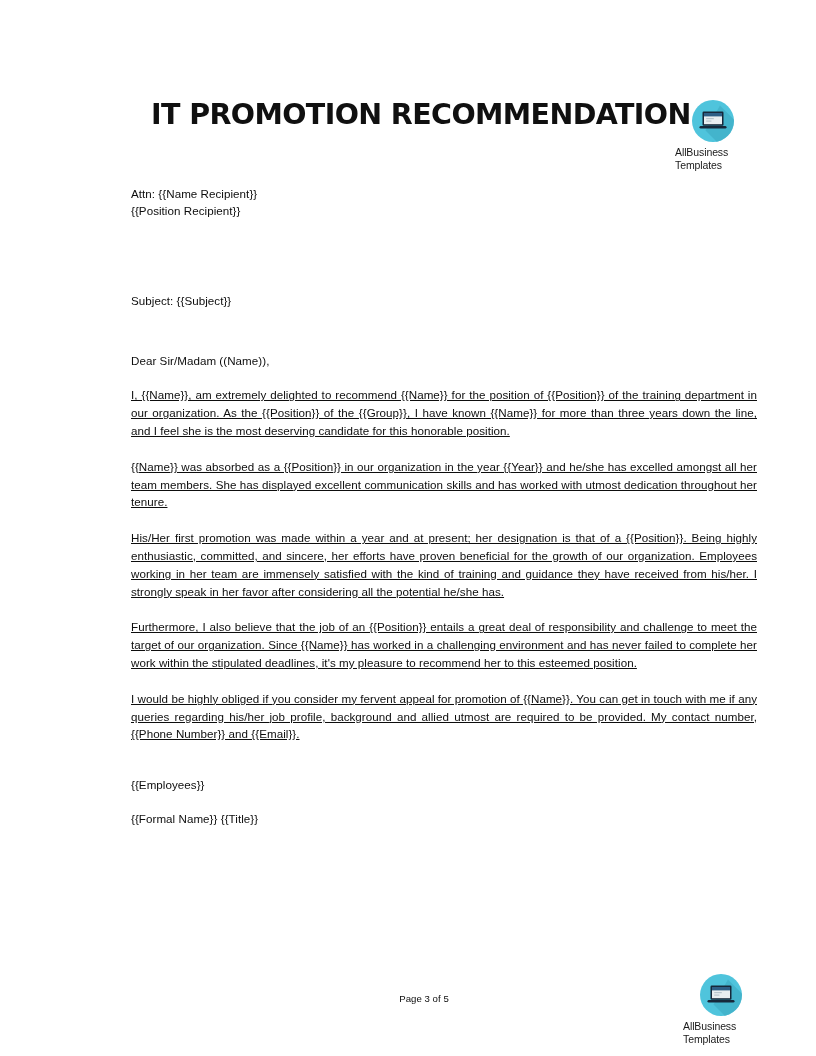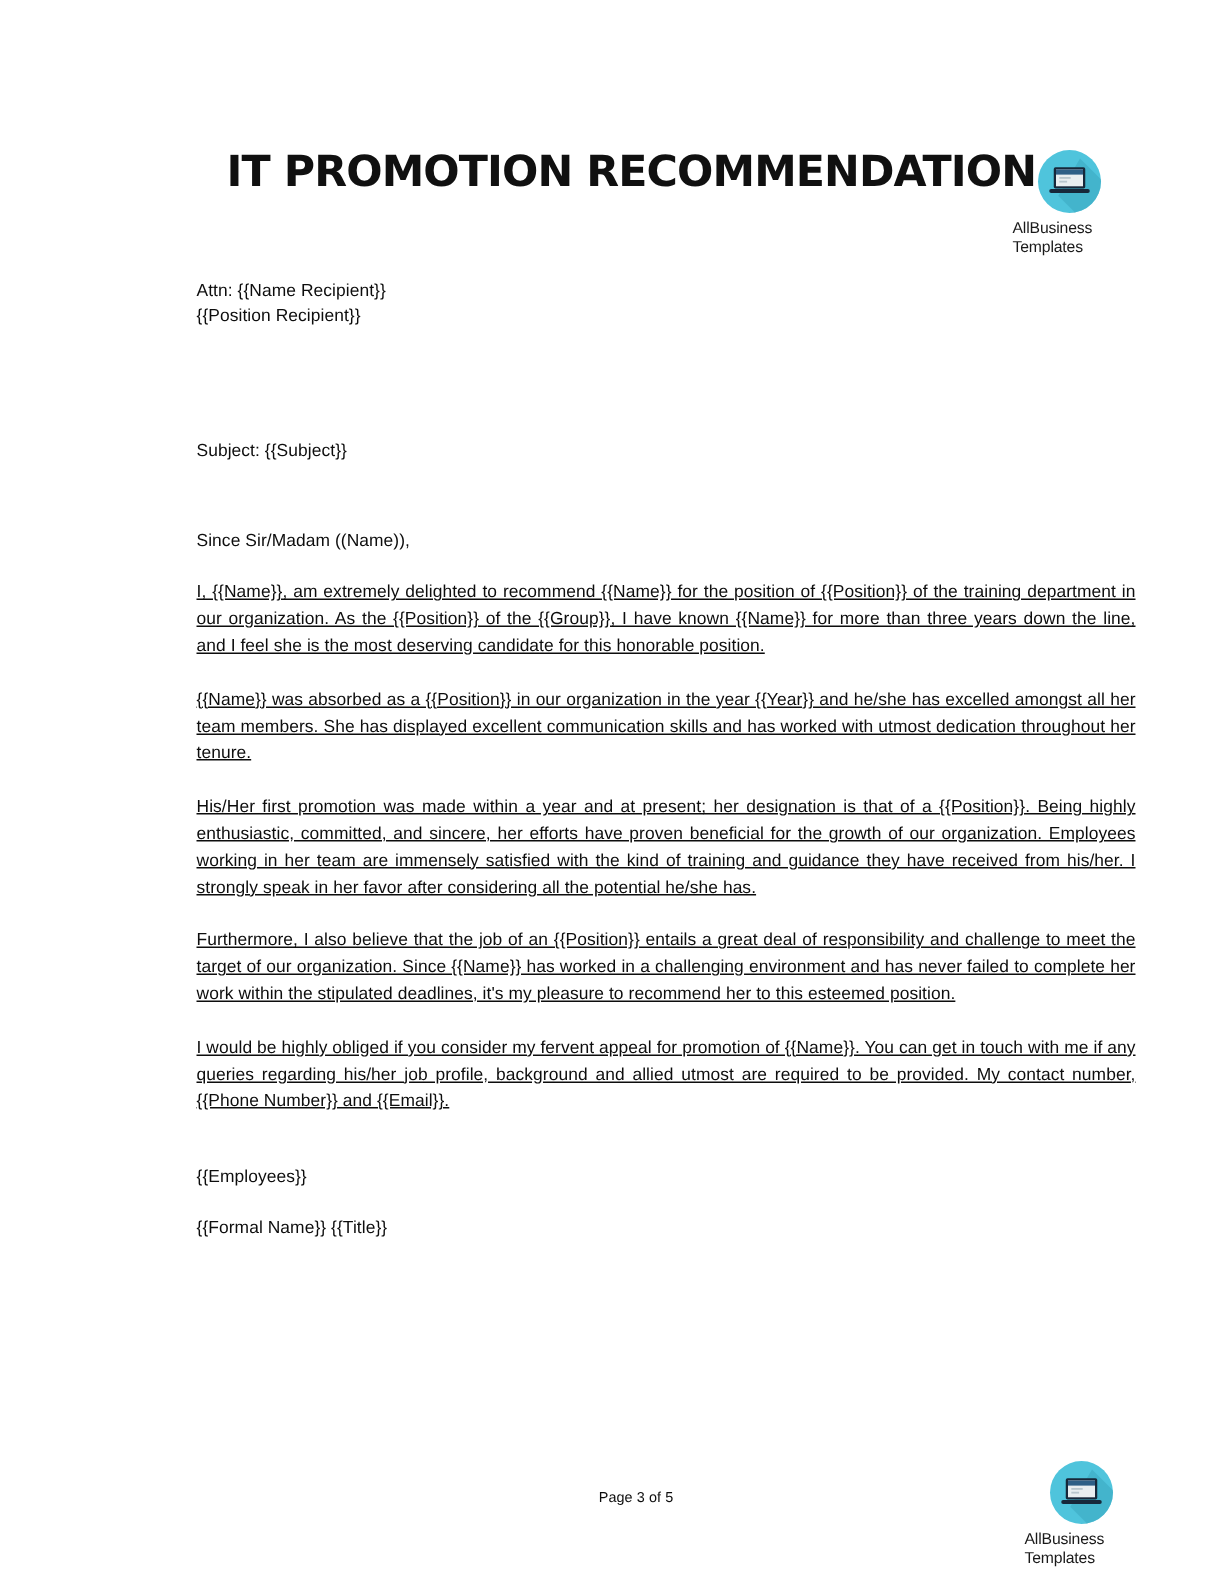--- a/index.html
+++ b/index.html
@@ -153,21 +153,21 @@
 
 
     <div class="spacer-lg"></div>
     <div class="spacer-xs"></div>
 
     <div class="ln">Subject: {{Subject}}</div>
 
     <div class="spacer-lg"></div>
     <div class="spacer-xs"></div>
 
-    <div class="ln">Since Sir/Madam ((Name)),</div>
+    <div class="ln">Dear Sir/Madam ((Name)),</div>
 
     <div class="spacer-sm"></div>
 
     <p class="para">I, {{Name}}, am extremely delighted to recommend {{Name}} for the position of {{Position}} of the training department in our organization. As the {{Position}} of the {{Group}}, I have known {{Name}} for more than three years down the line, and I feel she is the most deserving candidate for this honorable position.</p>
     <div class="spacer-para"></div>
 
     <p class="para">{{Name}} was absorbed as a {{Position}} in our organization in the year {{Year}} and he/she has excelled amongst all her team members. She has displayed excellent communication skills and has worked with utmost dedication throughout her tenure.</p>
     <div class="spacer-para"></div>
 
     <p class="para">His/Her first promotion was made within a year and at present; her designation is that of a {{Position}}. Being highly enthusiastic, committed, and sincere, her efforts have proven beneficial for the growth of our organization. Employees working in her team are immensely satisfied with the kind of training and guidance they have received from his/her. I strongly speak in her favor after considering all the potential he/she has.</p>

